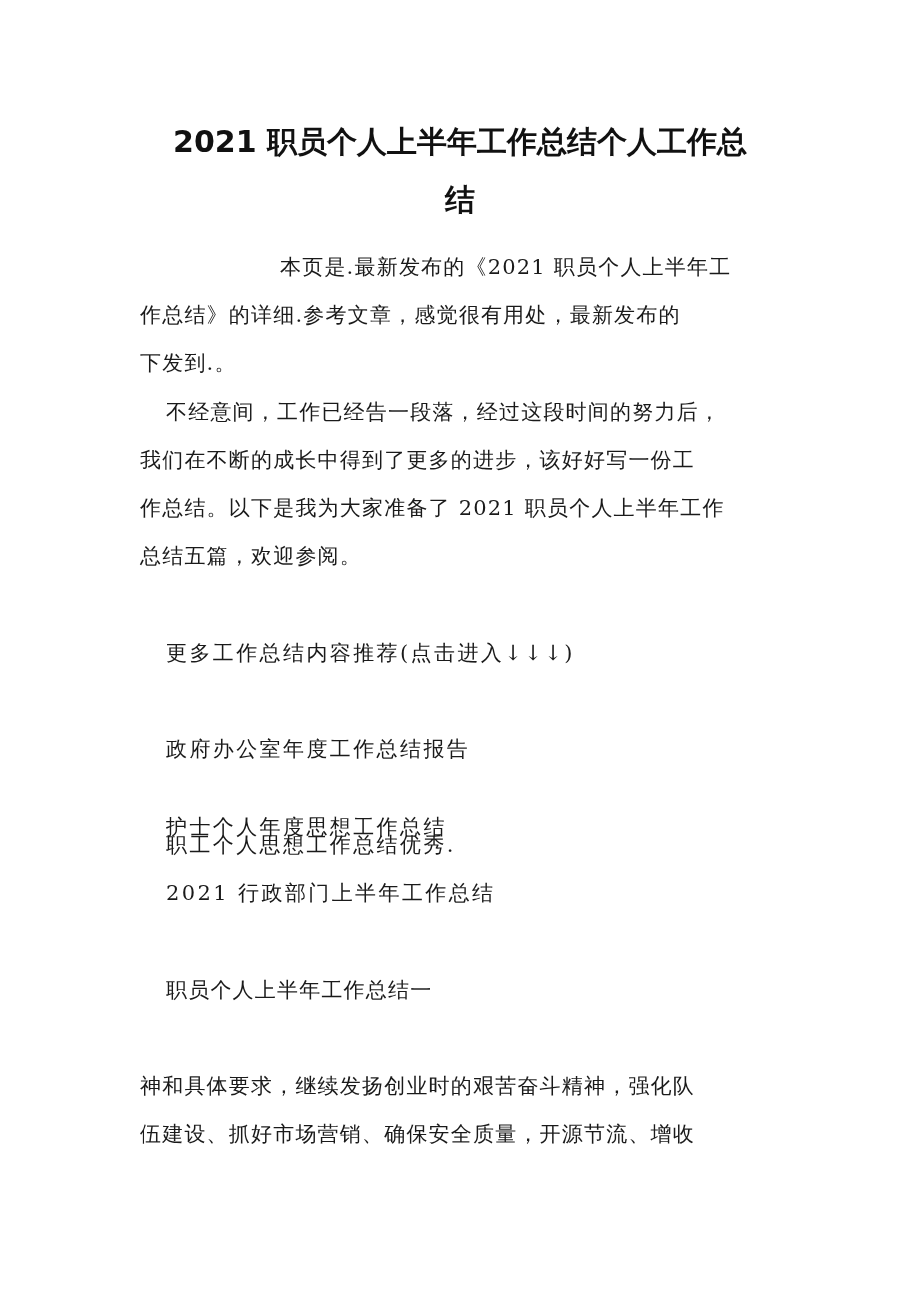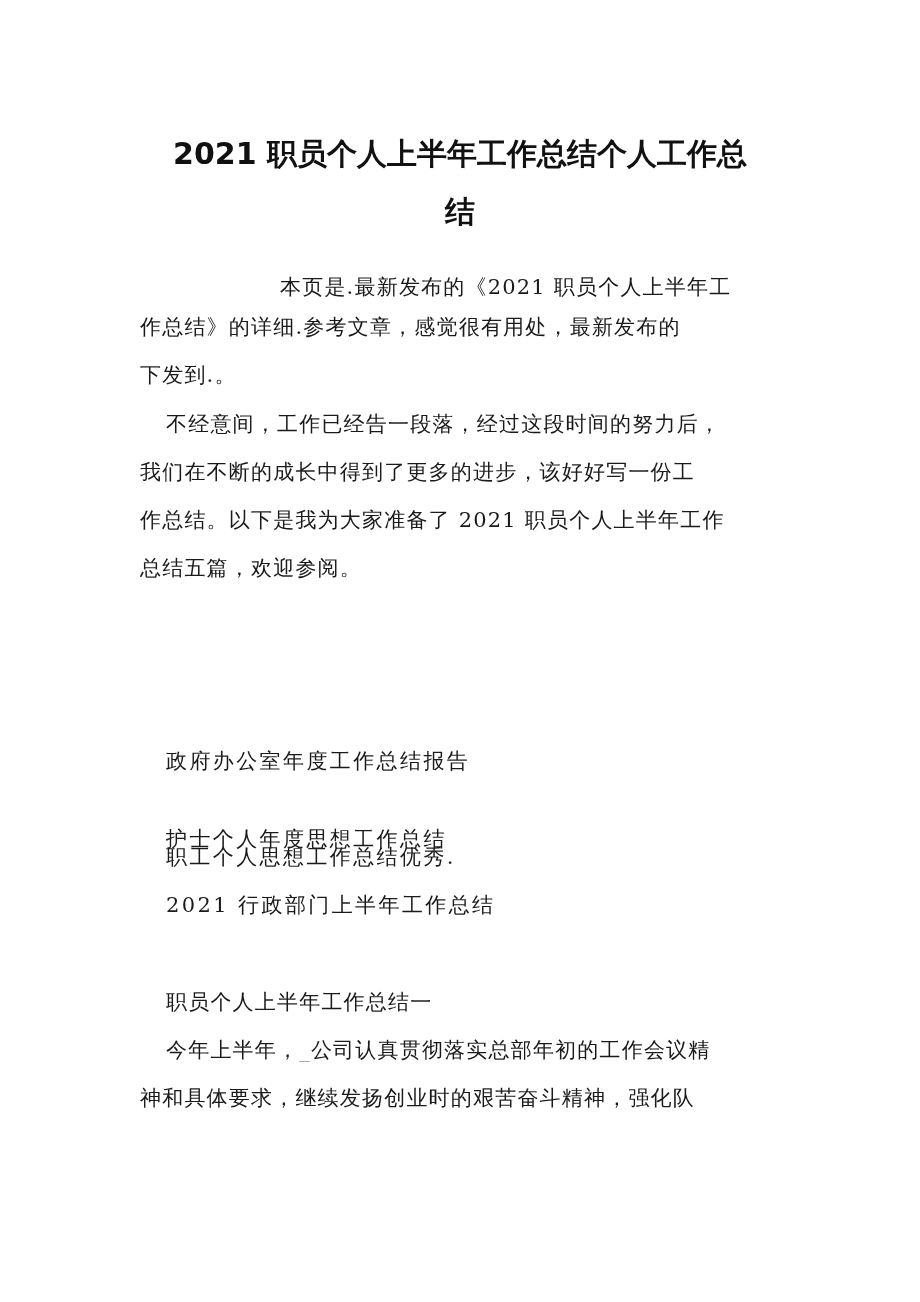--- a/index.html
+++ b/index.html
@@ -1,17 +1,17 @@
 <!DOCTYPE html>
 <html><head>
   <meta charset="utf-8">
   <style>
     html, body { margin: 0; padding: 0; background: #ffffff; }
     body { width: 920px; height: 1302px; position: relative; overflow: hidden; color: #1a1a1a; }
-    .page { position: absolute; left: 0; top: 12px; width: 920px; height: 1160px; background: #fff; }
+    .page { position: absolute; left: 0; top: 0; width: 920px; height: 1160px; background: #fff; }
     .title {
       position: absolute; left: 140px; width: 640px; text-align: center;
       font-family: "DejaVu Sans", "Liberation Sans", sans-serif;
       font-weight: bold; font-size: 30px; color: #111;
       white-space: nowrap; letter-spacing: 0px;
     }
     .line {
       position: absolute; white-space: nowrap;
       font-family: "DejaVu Serif", "Liberation Serif", serif;
       font-size: 21px; color: #1a1a1a; letter-spacing: 1.2px;
@@ -20,34 +20,33 @@
     .blank { color: #9a9a9a; }
   </style>
 </head>
 <body>
 
 <div class="page">
 
   <div class="title" style="top:122px;">2021 职员个人上半年工作总结个人工作总</div>
   <div class="title" style="top:180px;">结</div>
 
-  <div class="line" style="left:280px; top:253px;margin-top:8px;">本页是.最新发布的《2021 职员个人上半年工</div>
+  <div class="line" style="left:280px; top:253px;">本页是.最新发布的《2021 职员个人上半年工</div>
   <div class="line" style="left:140px; top:301px;">作总结》的详细.参考文章，感觉很有用处，最新发布的</div>
   <div class="line" style="left:140px; top:349px;">下发到.。</div>
 
   <div class="line" style="left:166px; top:398px;">不经意间，工作已经告一段落，经过这段时间的努力后，</div>
   <div class="line" style="left:140px; top:446px;">我们在不断的成长中得到了更多的进步，该好好写一份工</div>
   <div class="line" style="left:140px; top:494px;">作总结。以下是我为大家准备了 2021 职员个人上半年工作</div>
   <div class="line" style="left:140px; top:542px;">总结五篇，欢迎参阅。</div>
 
+  <div class="line link-line" style="left:166px; top:639px;">更多工作总结内容推荐(点击进入↓↓↓)</div>
   <div class="line link-line" style="left:166px; top:735px;text-align:center;">政府办公室年度工作总结报告</div>
   <div class="line link-line" style="left:166px; top:783px;margin-top:30px;">护士个人年度思想工作总结</div>
   <div class="line link-line" style="left:166px; top:831px;">职工个人思想工作总结优秀.</div>
   <div class="line link-line" style="left:166px; top:879px;">2021 行政部门上半年工作总结</div>
 
   <div class="line" style="left:166px; top:976px;">职员个人上半年工作总结一</div>
 
-  <div class="line" style="left:166px; top:1024px;">
-    <span>今年上半年，</span><span class="blank">_</span><span>公司认真贯彻落实总部年初的工作会议精</span>
-  </div>
   <div class="line" style="left:140px; top:1072px;text-align:right;">神和具体要求，继续发扬创业时的艰苦奋斗精神，强化队</div>
+  <div class="line" style="left:140px; top:1120px;">伍建设、抓好市场营销、确保安全质量，开源节流、增收</div>
 
 </div>
 
 </body></html>

